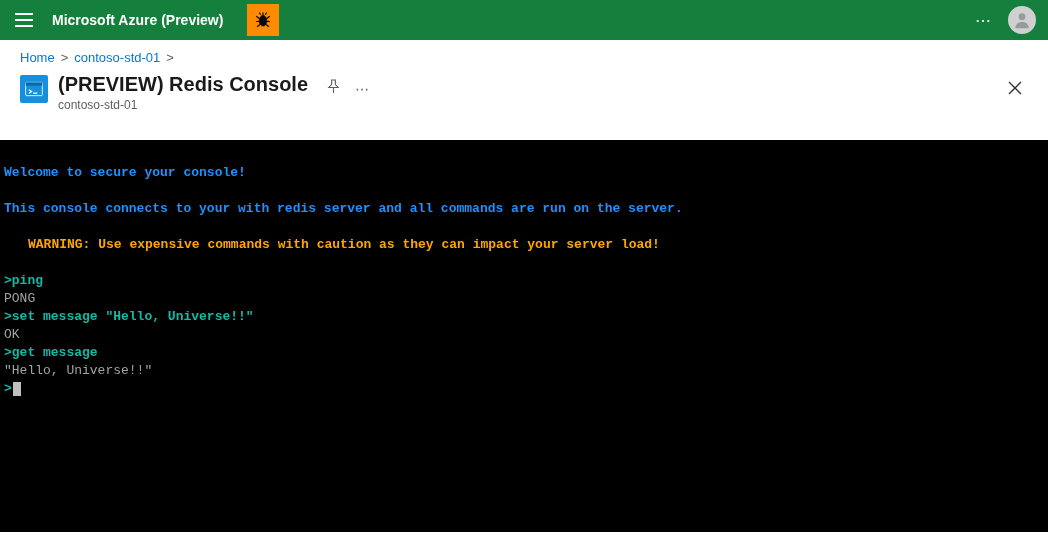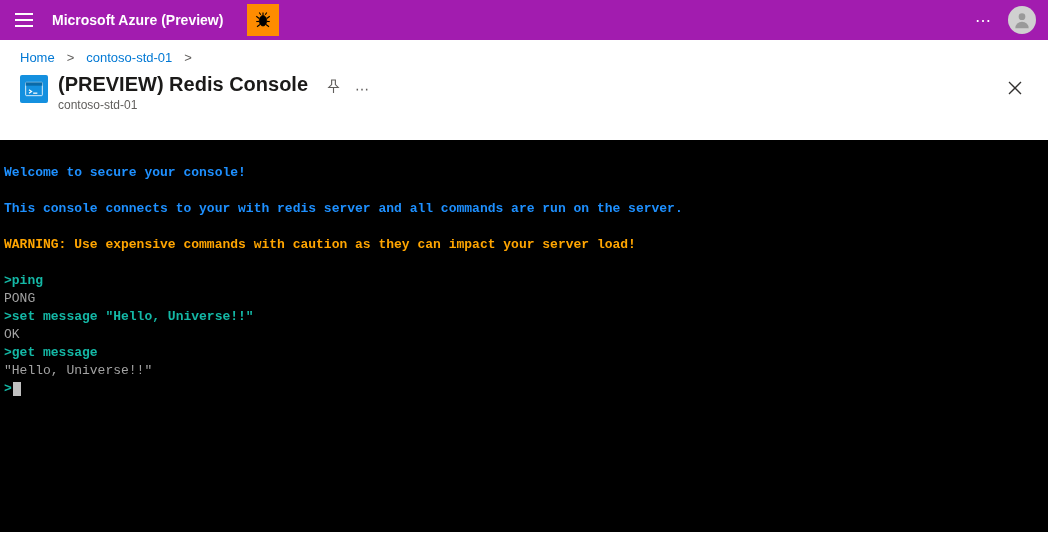--- a/index.html
+++ b/index.html
@@ -1,21 +1,21 @@
 <!DOCTYPE html>
 <html><head>
 <meta charset="utf-8">
 <style>
   * { box-sizing: border-box; margin: 0; padding: 0; }
   html, body { width: 1048px; height: 557px; font-family: "Segoe UI", Arial, sans-serif; overflow: hidden; background: #fff; }
   
   
   .topbar {
     height: 40px;
-    background: #a21caf;
+    background: #15803d;
     display: flex;
     align-items: center;
     color: #fff;
     font-size: 14px;
   }
   .hamburger { width: 48px; display:flex; align-items:center; justify-content:center; height:100%; cursor:pointer;}
   .hamburger svg { width:18px; height:18px; fill:#fff; }
   .product-name { font-weight:600; padding: 0 16px 0 4px; white-space:nowrap; }
   .bug-box { width:32px; height:32px; background:#ff8c00; display:flex; align-items:center; justify-content:center; margin-left:8px; cursor:pointer;}
   .bug-box svg { width:18px; height:18px; fill:#000; stroke:#000; }
@@ -28,21 +28,21 @@
   .search-box input {
     background:transparent; border:none; outline:none; flex:1; font-size:13px; color:#223;
   }
   .search-box input::placeholder { color:#235080; opacity:0.9; }
   .top-spacer { flex:1; }
   .top-ellipsis { width:40px; text-align:center; font-size:16px; letter-spacing:2px; cursor:pointer; color:#fff;}
   .avatar { width:28px; height:28px; border-radius:50%; background:#d0d0d0; margin:0 12px 0 4px; display:flex; align-items:center; justify-content:center;}
   .avatar svg { width:20px; height:20px; fill:#9a9a9a; }
   
   
-  .crumbs { padding: 10px 20px 4px 20px; font-size:13px; color:#323130; display:flex; align-items:center; gap:12px;}
+  .crumbs { padding: 10px 20px 4px 20px; font-size:13px; color:#323130; display:flex; align-items:center; gap:6px;}
   .crumb-link { color:#0178d4; cursor:pointer; }
   .crumb-sep { color:#605e5c; }
   
   
   .title-row { padding: 4px 20px 0 20px; display:flex; align-items:flex-start; }
   .title-icon {
     width:28px; height:28px; background:#1490df; margin-right:10px; margin-top:2px;
     display:flex; align-items:center; justify-content:center; border-radius:2px;
   }
   .title-icon svg { width:20px; height:20px; }
@@ -64,21 +64,21 @@
     width:100%;
     padding: 6px 4px;
     font-family: "Consolas", "Courier New", monospace;
     font-size: 13px;
     line-height: 18px;
     color:#fff;
     white-space: pre;
     overflow:hidden;
   }
   .c-blue { color:#1e90ff; font-weight:bold; }
-  .c-orange { color:#ffa500; font-weight:bold; }
+  .c-orange { color:#ffa500; font-weight:bold;margin-left:24px; }
   .c-white { color:#14b8a6; font-weight:bold; }
   .c-green { color:#a3a3a3; }
   .cursor-block {
     display:inline-block; width:8px; height:14px; background:#c0c0c0; vertical-align:middle; margin-left:1px;
   }
 </style>
 </head>
 <body>
 
 <div class="topbar">

